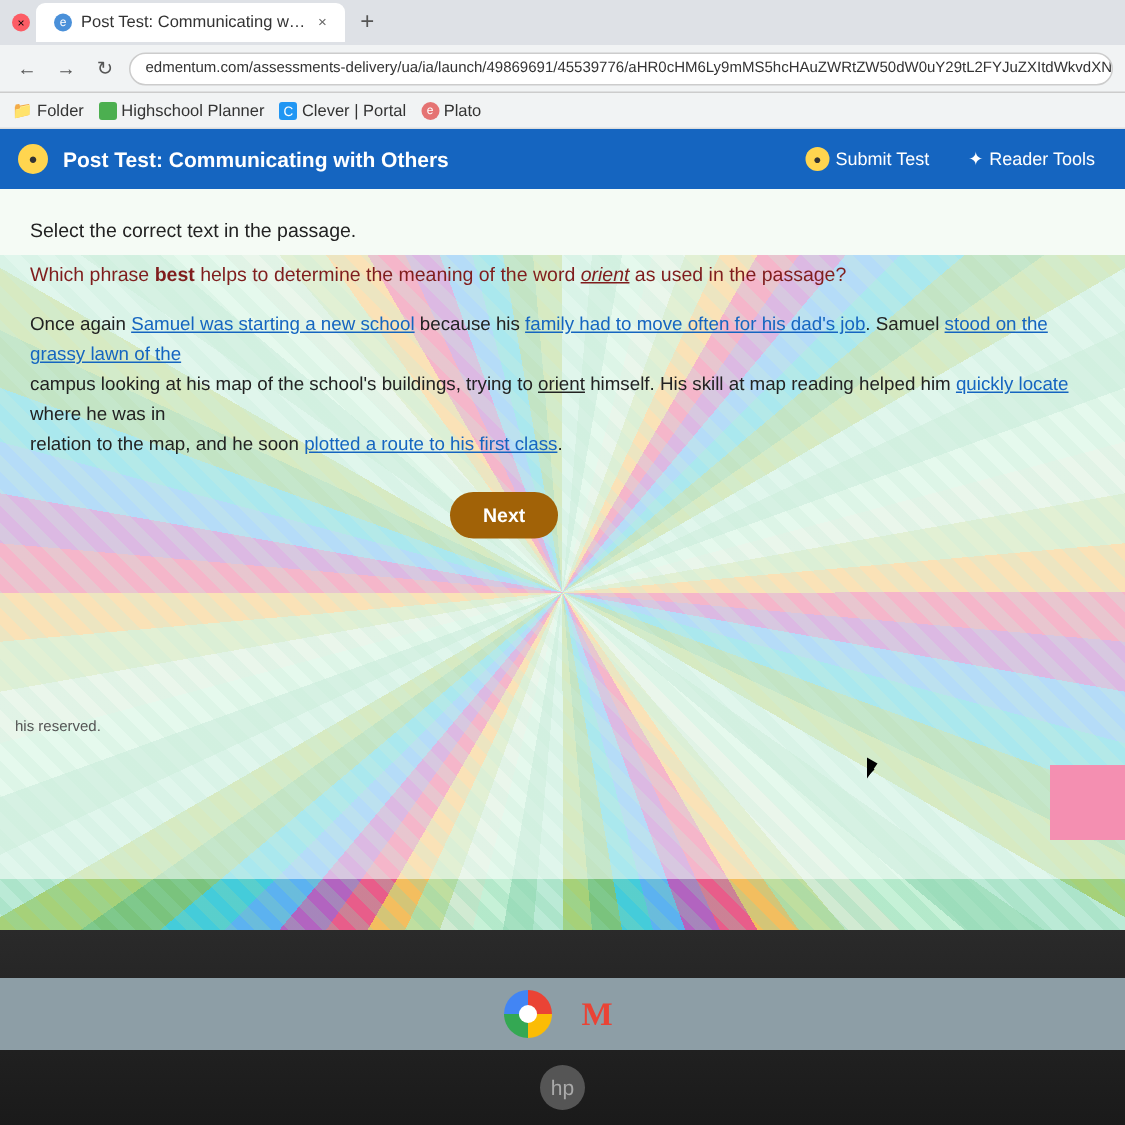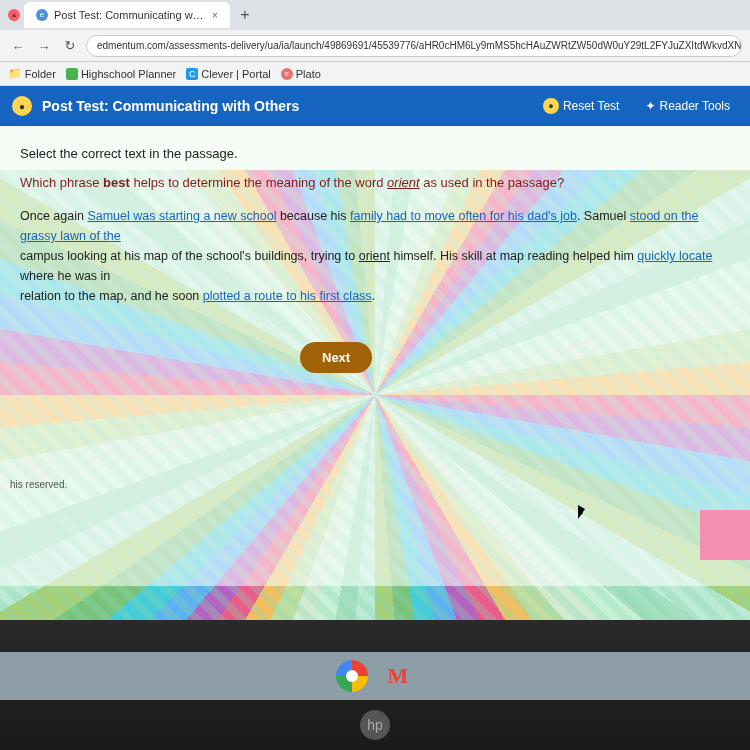--- a/index.html
+++ b/index.html
@@ -301,21 +301,21 @@
       color: #7f1d1d;
       margin-bottom: 16px;
       position: relative;
       z-index: 6;
     }
 
     .passage-text {
       font-size: 12.5px;
       color: #222;
       line-height: 1.6;
-      margin-bottom: 36px;
+      margin-bottom: 22px;
       position: relative;
       z-index: 6;
     }
 
     .highlight-blue {
       color: #1565c0;
       text-decoration: underline;
       cursor: pointer;
     }
 
@@ -521,21 +521,21 @@
       <span style="width:12px;height:12px;background:#e57373;display:inline-block;border-radius:50%;font-size:8px;color:white;text-align:center;line-height:12px;">e</span>
       <span>Plato</span>
     </div>
   </div>
 
   <div class="app-header">
     <div class="app-header-icon">●</div>
     <span class="app-header-title">Post Test: Communicating with Others</span>
     <button class="header-btn">
       <span class="header-btn-icon">●</span>
-      <span>Reset Test</span>
+      <span>Submit Test</span>
     </button>
     <button class="header-btn">
       <span>✦</span>
       <span>Reader Tools</span>
     </button>
   </div>
 
   <div class="content-area">
     <p class="instruction-text">Select the correct text in the passage.</p>
 

